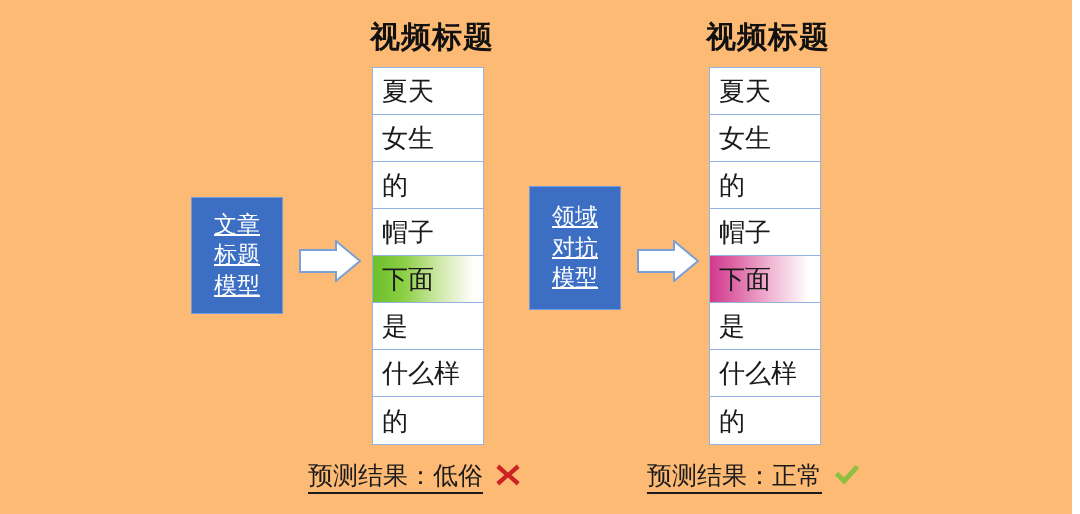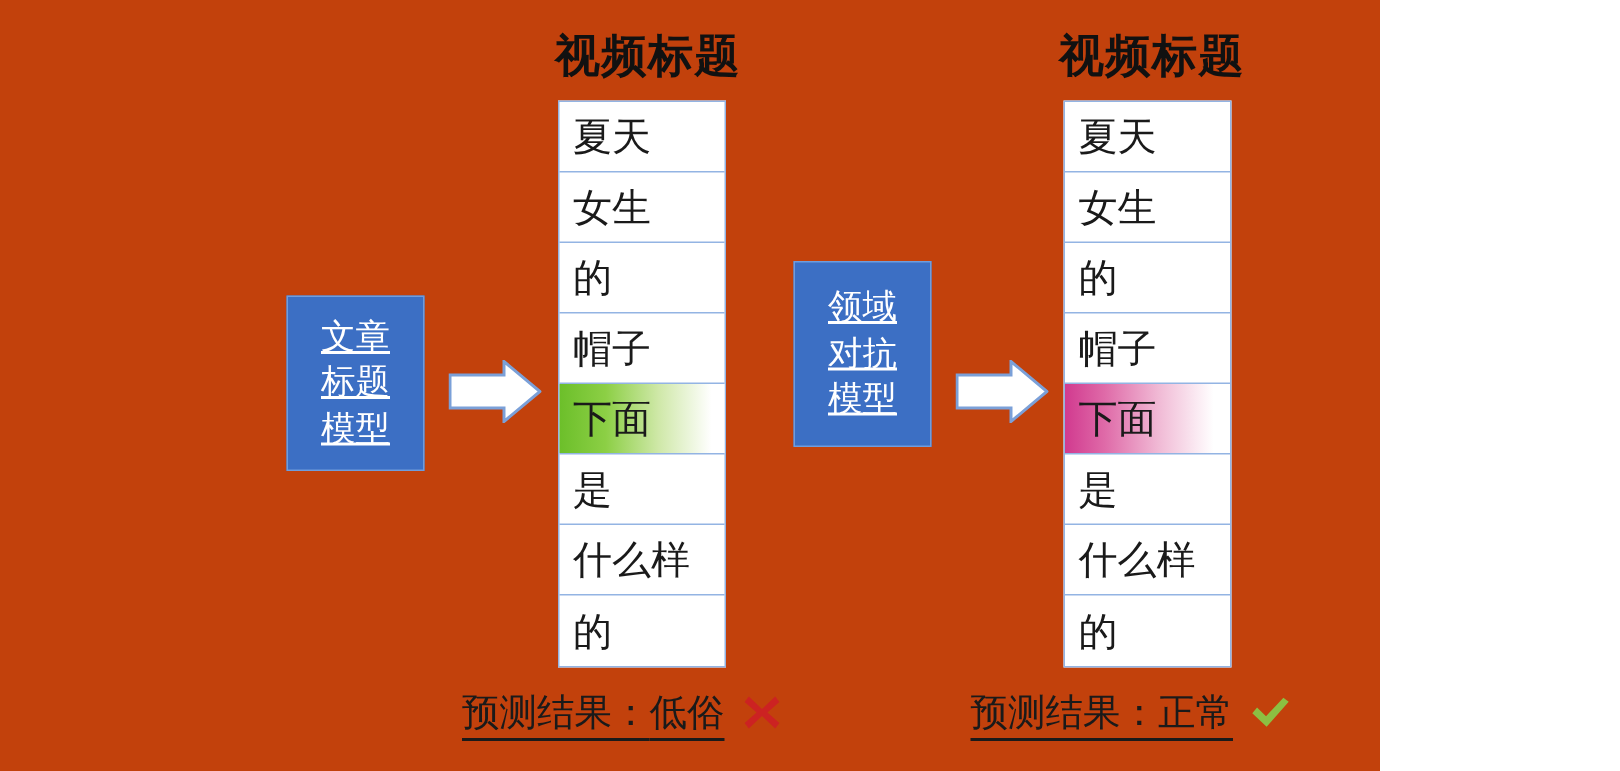--- a/index.html
+++ b/index.html
@@ -9,23 +9,23 @@
   body {
     width: 1080px;
     height: 514px;
     background: #ffffff;
     font-family: "Liberation Sans", "DejaVu Sans", sans-serif;
     overflow: hidden;
   }
 
   #canvas {
     position: relative;
-    width: 920px;
+    width: 1072px;
     height: 514px;
-    background: #c2410c;
+    background: #fdba74;
   }
 
   
   .col-title {
     position: absolute;
     font-size: 30px;
     font-weight: bold;
     color: #111111;
     letter-spacing: 1px;
     white-space: nowrap;
@@ -81,21 +81,21 @@
     background: #3c6fc4;
     border: 1px solid #6f9ddd;
     box-sizing: border-box;
     display: flex;
     flex-direction: column;
     align-items: center;
     justify-content: center;
     padding: 7px 0 9px 0;
   }
   #model-left  { left: 191px; top: 197px; height: 117px; }
-  #model-right { left: 529px; top: 174px; height: 124px; }
+  #model-right { left: 529px; top: 186px; height: 124px; }
 
   .model-line {
     font-size: 23px;
     color: #ffffff;
     line-height: 1.32;
     white-space: nowrap;
     text-decoration: underline;
   }
 
   

